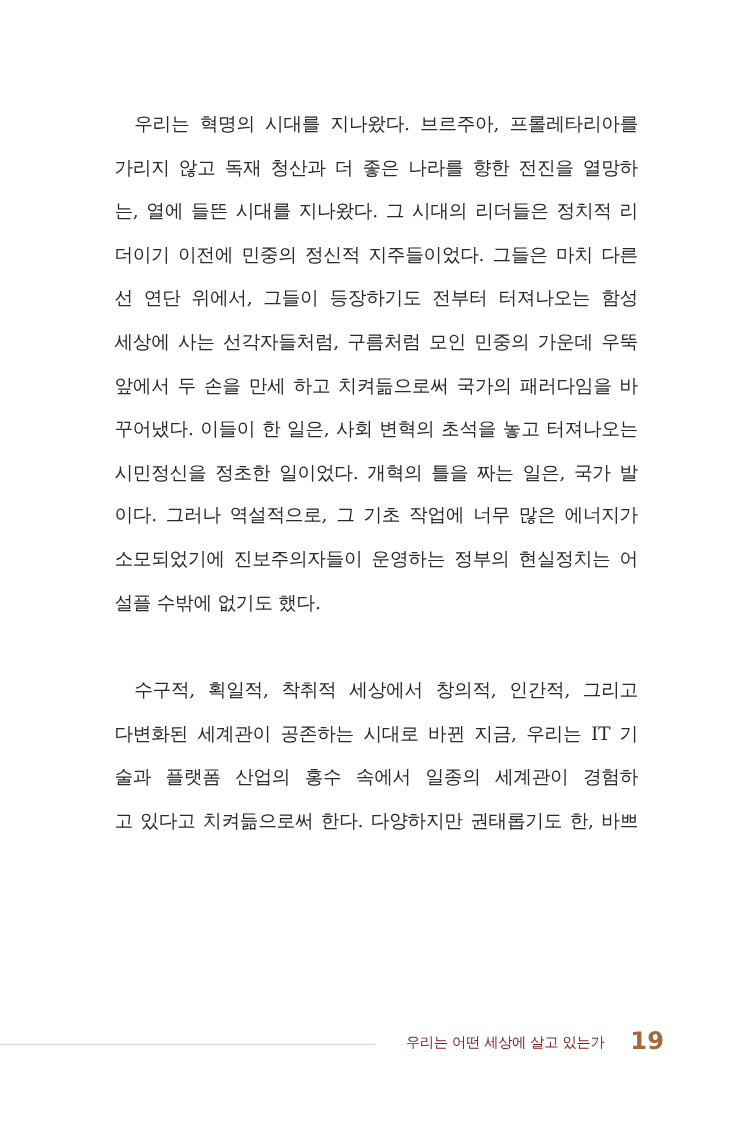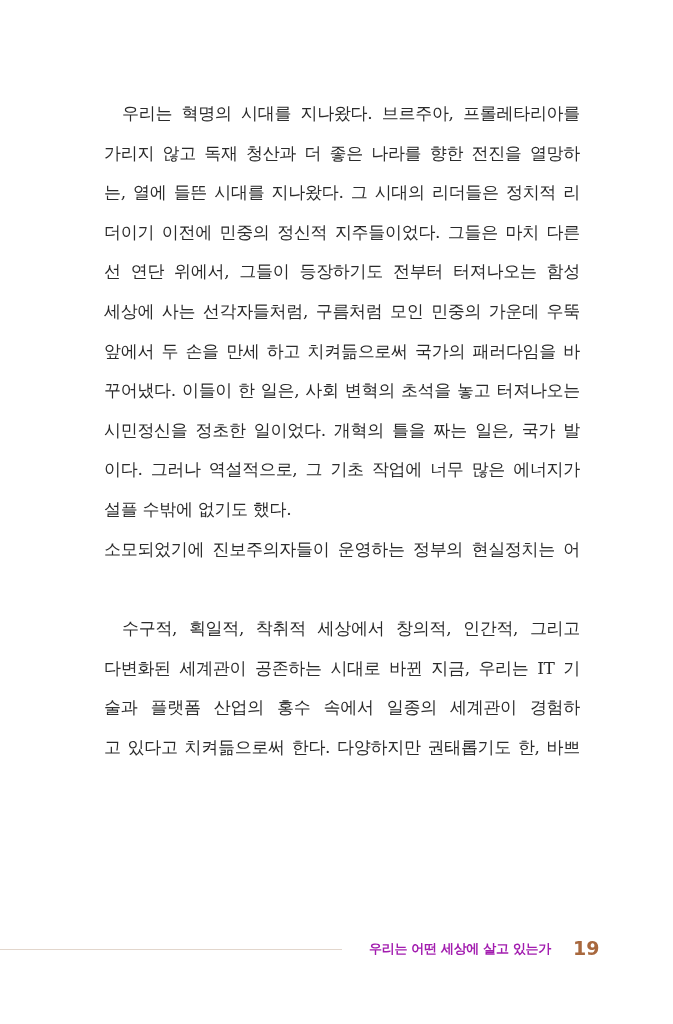--- a/index.html
+++ b/index.html
@@ -16,44 +16,44 @@
     text-align: justify; text-align-last: justify; letter-spacing: -0.3px;
   }
   .line.indent { padding-left: 18px; }
   .line.last { text-align-last: left; }
   .para-gap { height: 40px; }
   .footer-rule {
     position: absolute; left: 0; top: 949px; width: 342px; height: 1px; background: #e2d6cc;
   }
   .running-head {
     position: absolute; left: 369px; top: 940px; font-family: "DejaVu Sans", sans-serif;
-    font-size: 13px; color: #a21caf; letter-spacing: -0.3px; line-height: 18px; font-weight: bold;
+    font-size: 13px; color: #7f1d1d; letter-spacing: -0.3px; line-height: 18px;
   }
   .page-number {
     position: absolute; left: 573px; top: 936px; font-family: "DejaVu Sans", sans-serif;
-    font-size: 19px; font-weight: bold; color: #a8683e; line-height: 24px;
+    font-size: 22px; font-weight: bold; color: #a8683e; line-height: 24px;
   }
 </style>
 </head>
 <body>
 
 <div class="page-body">
   <div>
     <div class="line indent">우리는 혁명의 시대를 지나왔다. 브르주아, 프롤레타리아를</div>
     <div class="line">가리지 않고 독재 청산과 더 좋은 나라를 향한 전진을 열망하</div>
     <div class="line">는, 열에 들뜬 시대를 지나왔다. 그 시대의 리더들은 정치적 리</div>
     <div class="line">더이기 이전에 민중의 정신적 지주들이었다. 그들은 마치 다른</div>
     <div class="line">선 연단 위에서, 그들이 등장하기도 전부터 터져나오는 함성</div>
     <div class="line">세상에 사는 선각자들처럼, 구름처럼 모인 민중의 가운데 우뚝</div>
     <div class="line">앞에서 두 손을 만세 하고 치켜듦으로써 국가의 패러다임을 바</div>
     <div class="line">꾸어냈다. 이들이 한 일은, 사회 변혁의 초석을 놓고 터져나오는</div>
     <div class="line">시민정신을 정초한 일이었다. 개혁의 틀을 짜는 일은, 국가 발</div>
     <div class="line">이다. 그러나 역설적으로, 그 기초 작업에 너무 많은 에너지가</div>
+    <div class="line">소모되었기에 진보주의자들이 운영하는 정부의 현실정치는 어</div>
     <div class="line last">설플 수밖에 없기도 했다.</div>
-    <div class="line">소모되었기에 진보주의자들이 운영하는 정부의 현실정치는 어</div>
   </div>
   <div class="para-gap"></div>
   <div>
     <div class="line indent">수구적, 획일적, 착취적 세상에서 창의적, 인간적, 그리고</div>
     <div class="line">다변화된 세계관이 공존하는 시대로 바뀐 지금, 우리는 IT 기</div>
     <div class="line">술과 플랫폼 산업의 홍수 속에서 일종의 세계관이 경험하</div>
     <div class="line">고 있다고 치켜듦으로써 한다. 다양하지만 권태롭기도 한, 바쁘</div>
   </div>
 </div>
 

